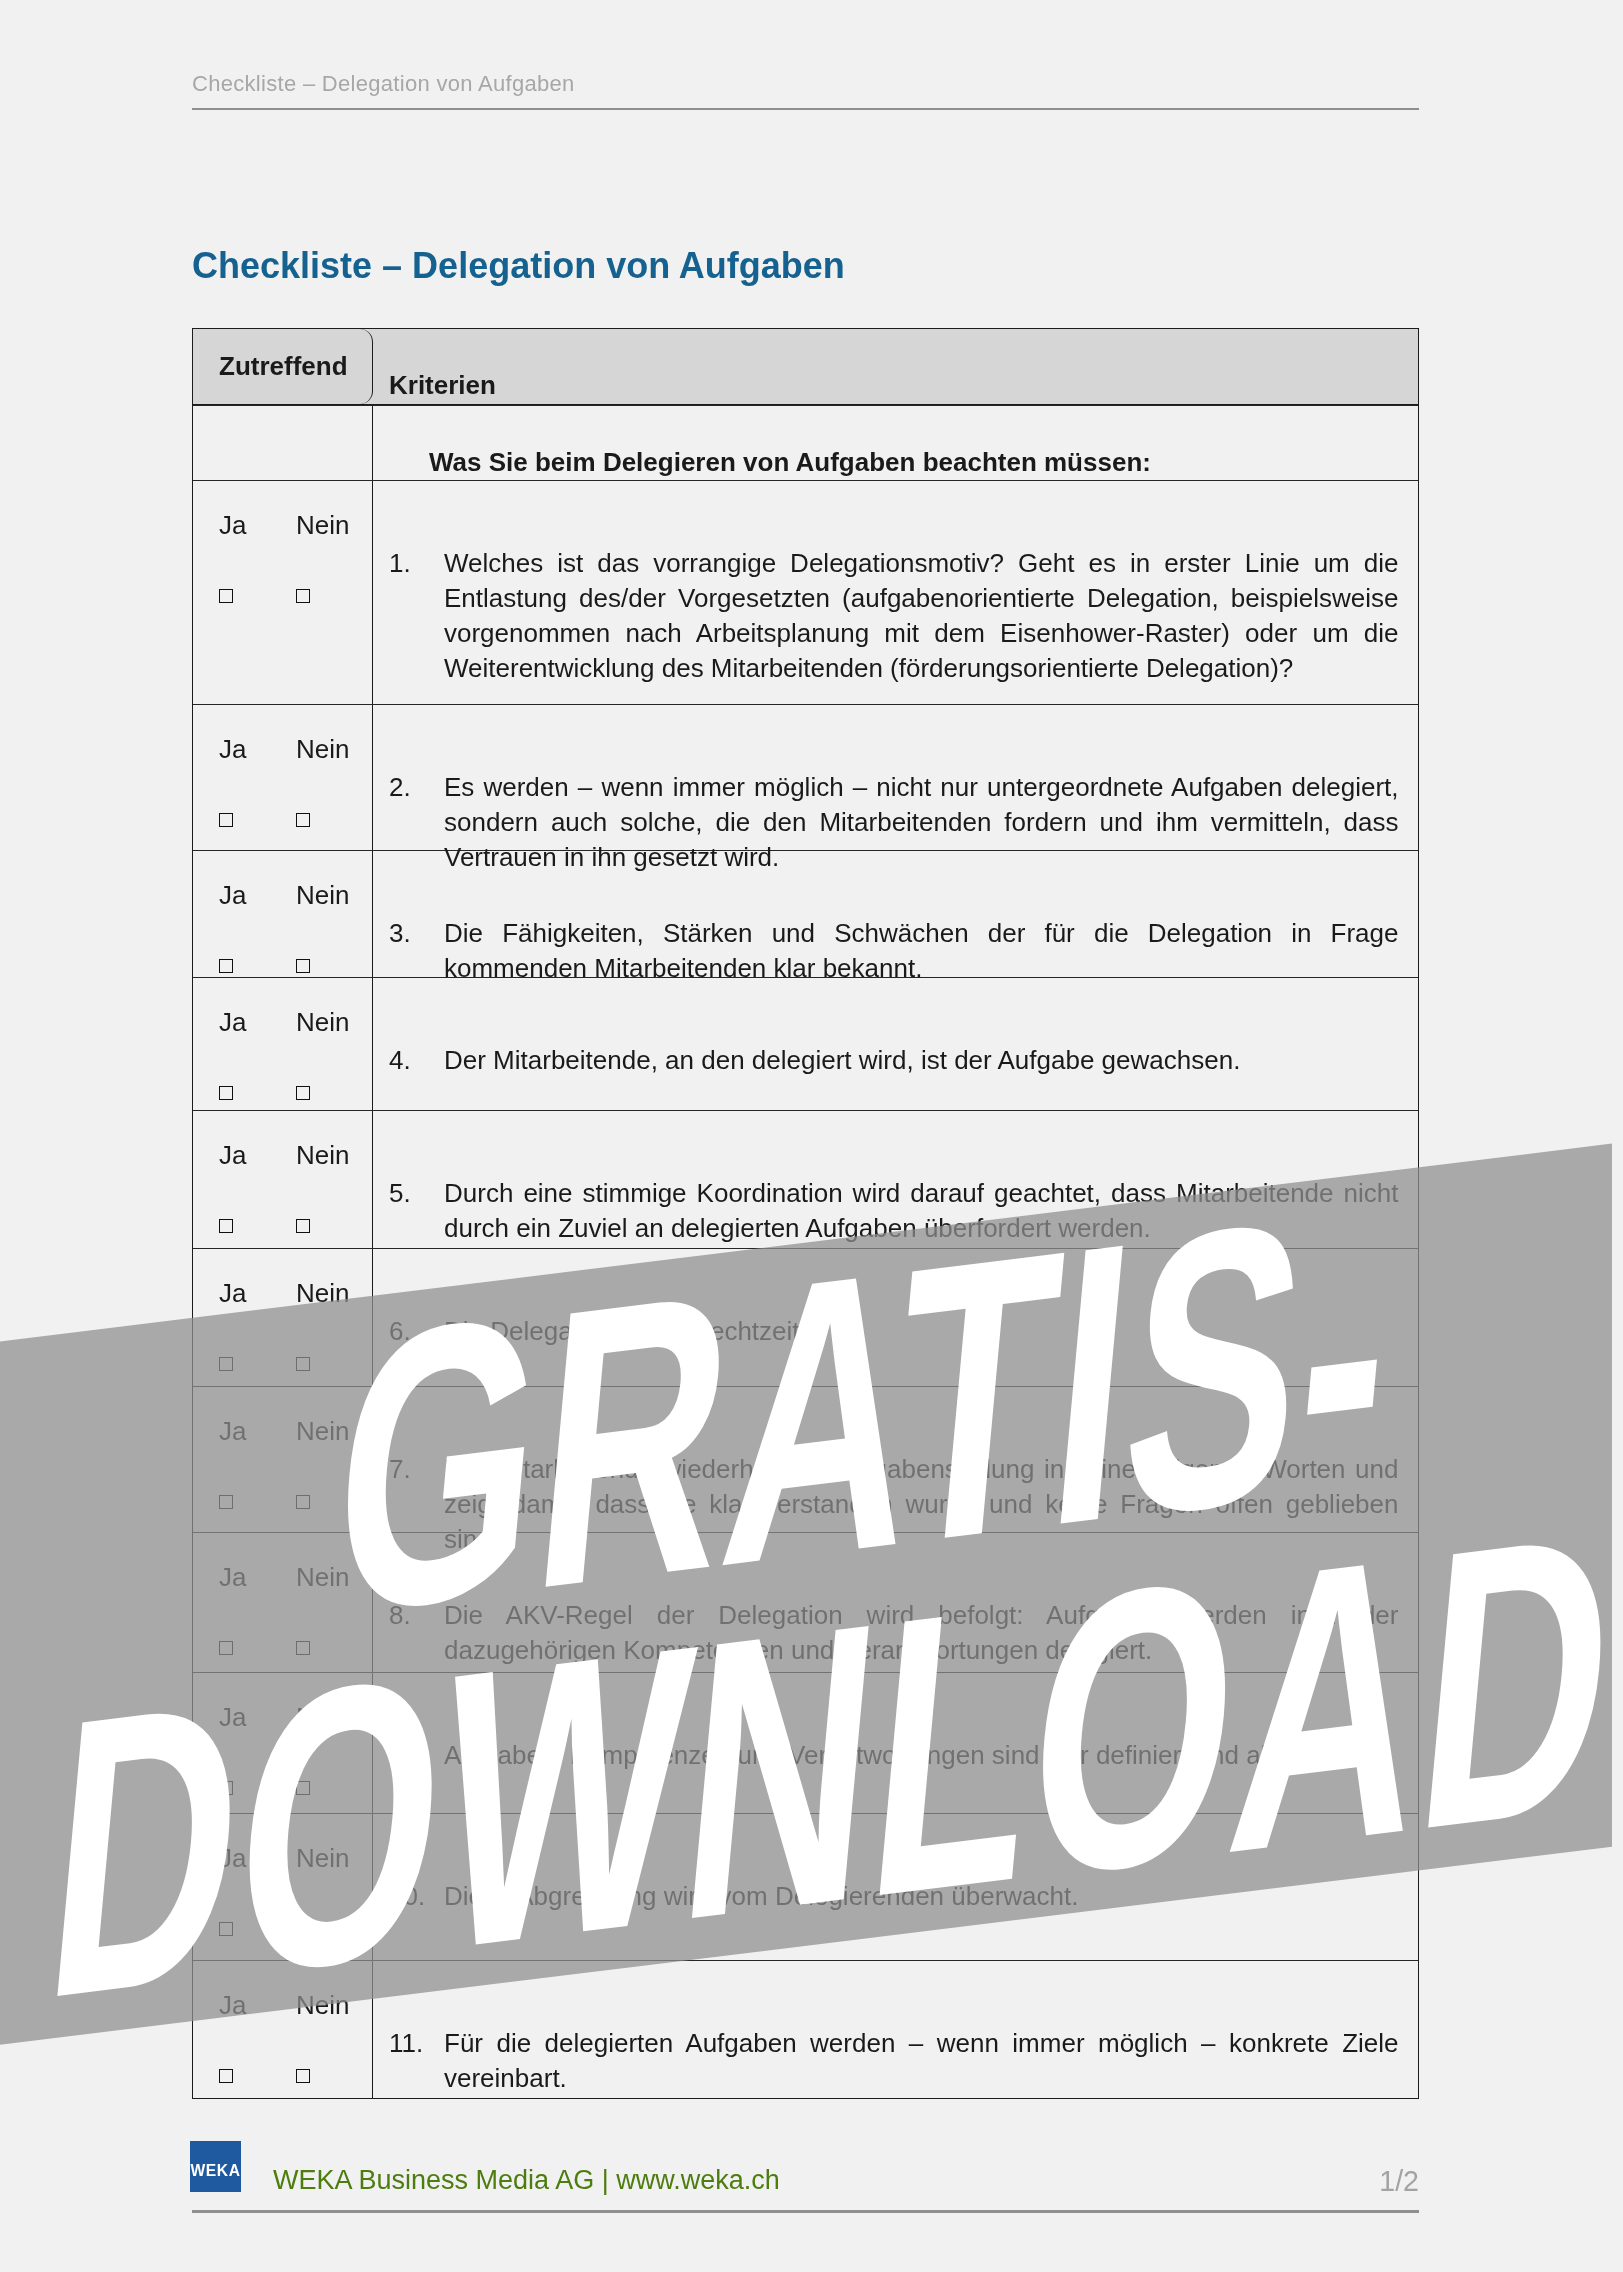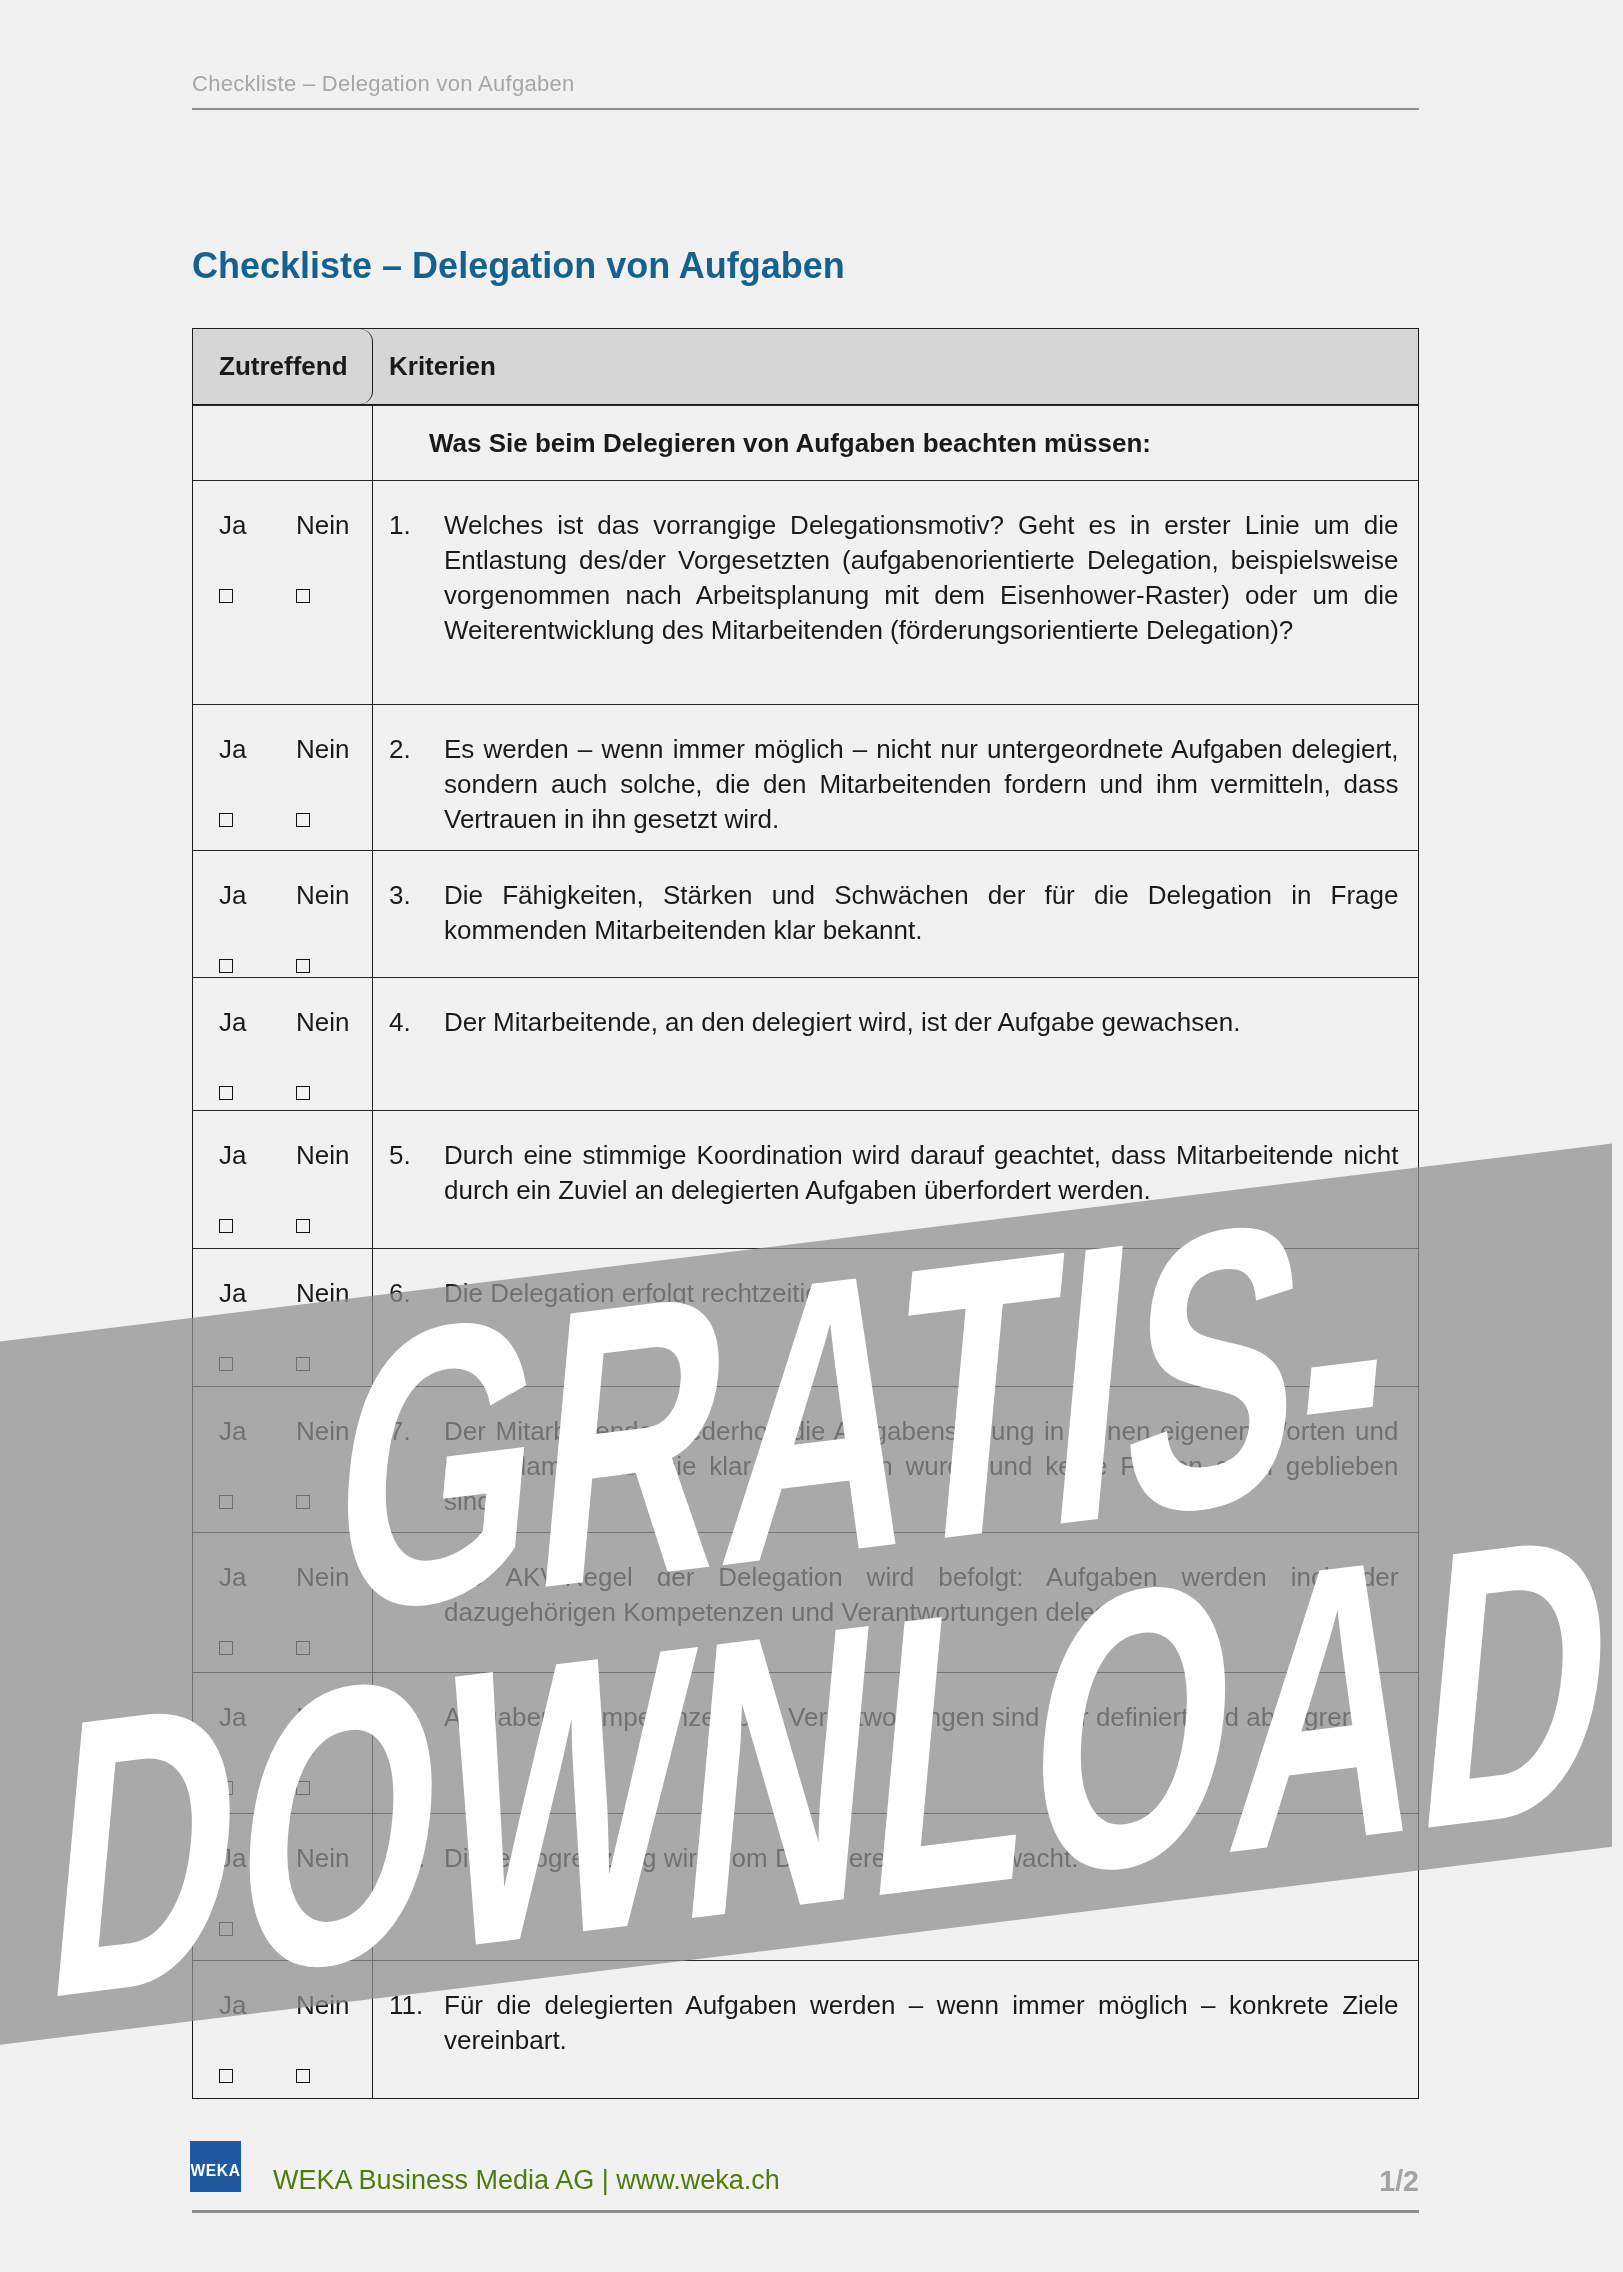--- a/index.html
+++ b/index.html
@@ -28,21 +28,21 @@
   
   .ctable{
     position:absolute;left:192px;top:328px;width:1227px;
     border:1.9px solid #1c1c1c;box-sizing:border-box;
     font-size:26px;line-height:35px;
   }
   .trow{display:flex;box-sizing:border-box;border-top:1.9px solid #262626;}
   .trow.thead{border-top:none;background:#d6d6d6;border-bottom:0.6px solid #1c1c1c;}
   .c1{width:180px;flex:0 0 180px;border-right:1.9px solid #1c1c1c;box-sizing:border-box;
       padding:27px 0 0 26px;}
-  .c2{flex:1;box-sizing:border-box;padding:27px 19.5px 0 16px;display:flex;align-items:flex-start;}
+  .c2{flex:1;box-sizing:border-box;padding:27px 19.5px 0 16px;display:flex;align-items:flex-start;margin-top:38px;}
   .thead .c1,.thead .c2{padding-top:0;display:flex;align-items:center;border-radius:13px;}
   .thead{height:76px;}
   .thead .hlabel{font-weight:bold;}
   .subhead{height:75px;gap:40px;}
   .subhead .c1{padding-top:0;}
   .subhead .c2{padding-top:0;display:flex;align-items:center;}
   .subhead .sub{font-weight:bold;}
   .num{width:55px;flex:0 0 55px;}
   .txt{flex:1;text-align:justify;}
   .jn{display:flex;}
@@ -82,21 +82,21 @@
   .footer-logo .wk{
     color:#fff;font-weight:bold;font-size:15.6px;letter-spacing:0.6px;
     font-family:"Liberation Sans",sans-serif;
   }
   .footer-text{
     position:absolute;left:273px;top:2165px;
     font-size:27px;color:#4d7c0f;
   }
   .page-num{
     position:absolute;left:1289px;top:2165px;width:130px;text-align:right;
-    font-size:28.6px;color:#a3a3a3;font-weight:bold;
+    font-size:28.6px;color:#a3a3a3;
   }
   .footer-rule{
     position:absolute;left:192px;top:2210px;width:1227px;height:2.6px;background:#8f8f8f;
   }
 </style>
 </head>
 <body>
 
 <div class="page">
 

